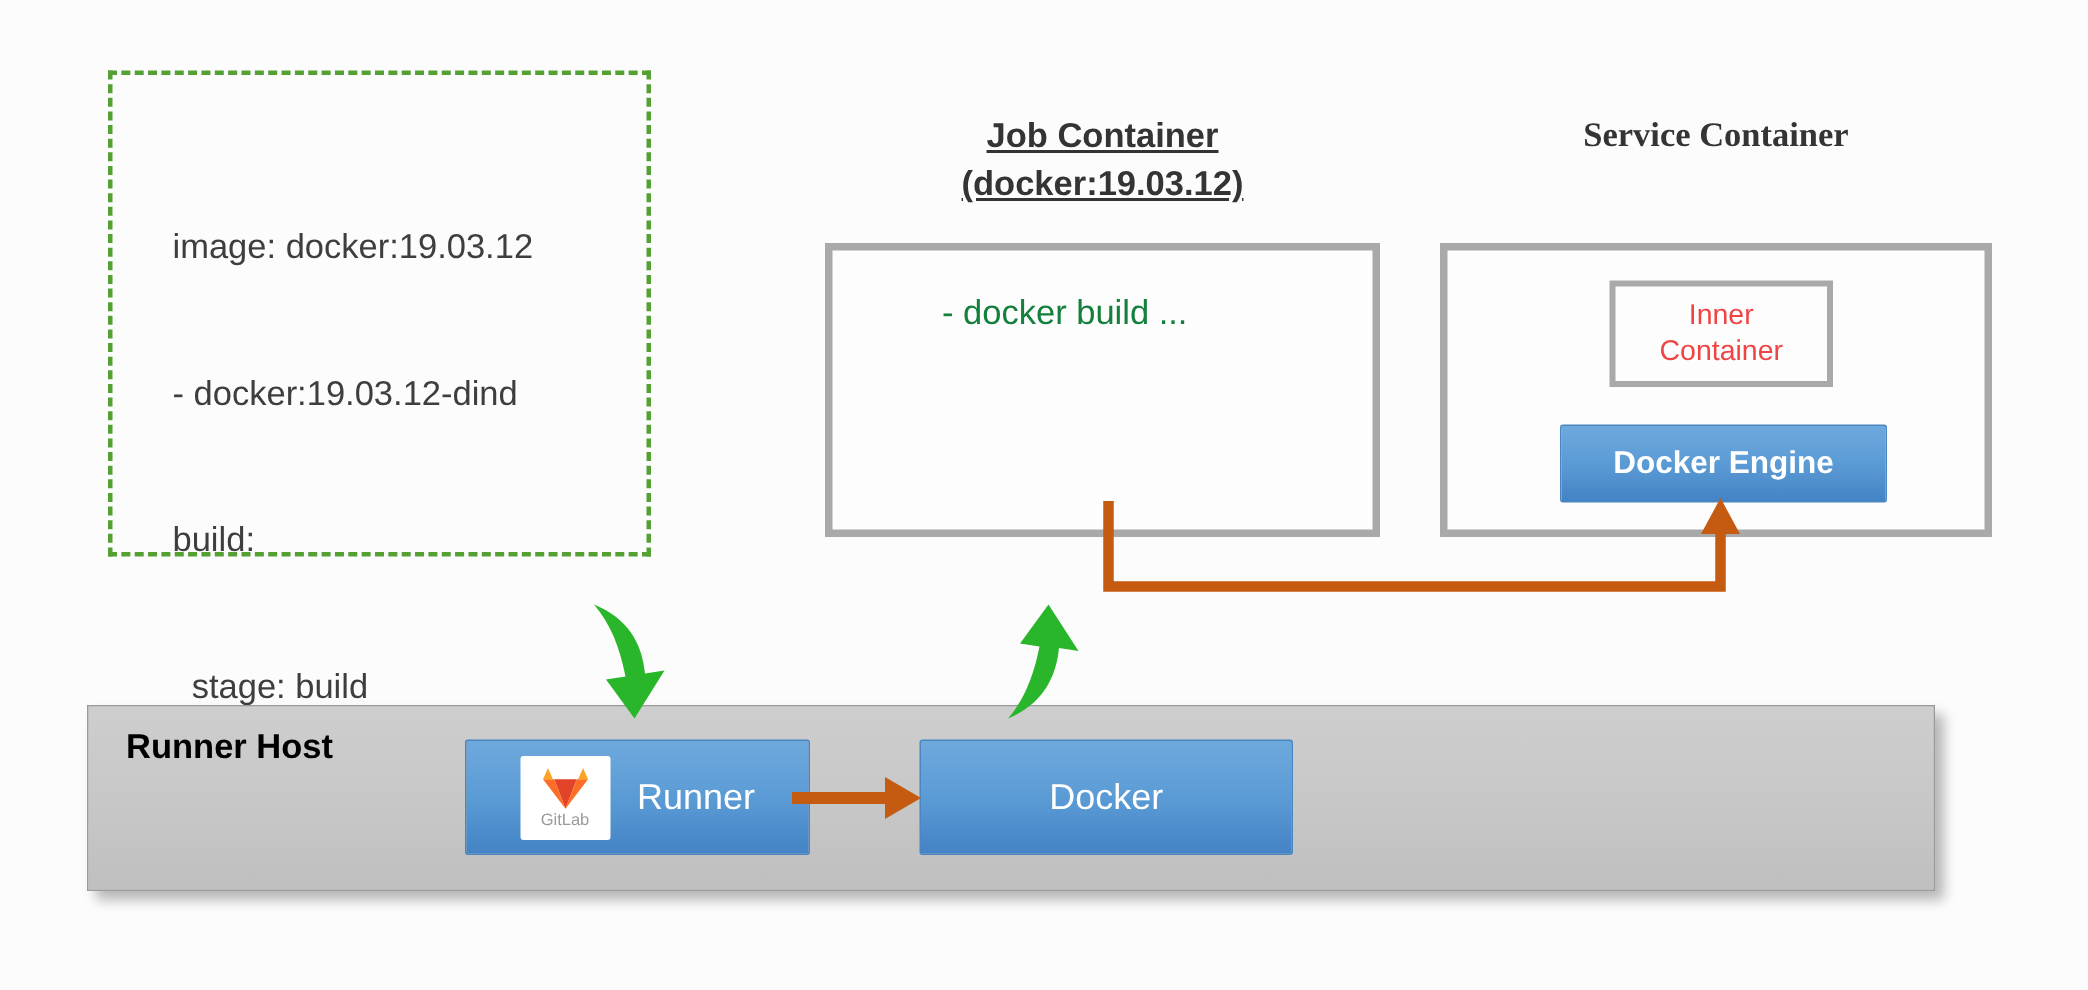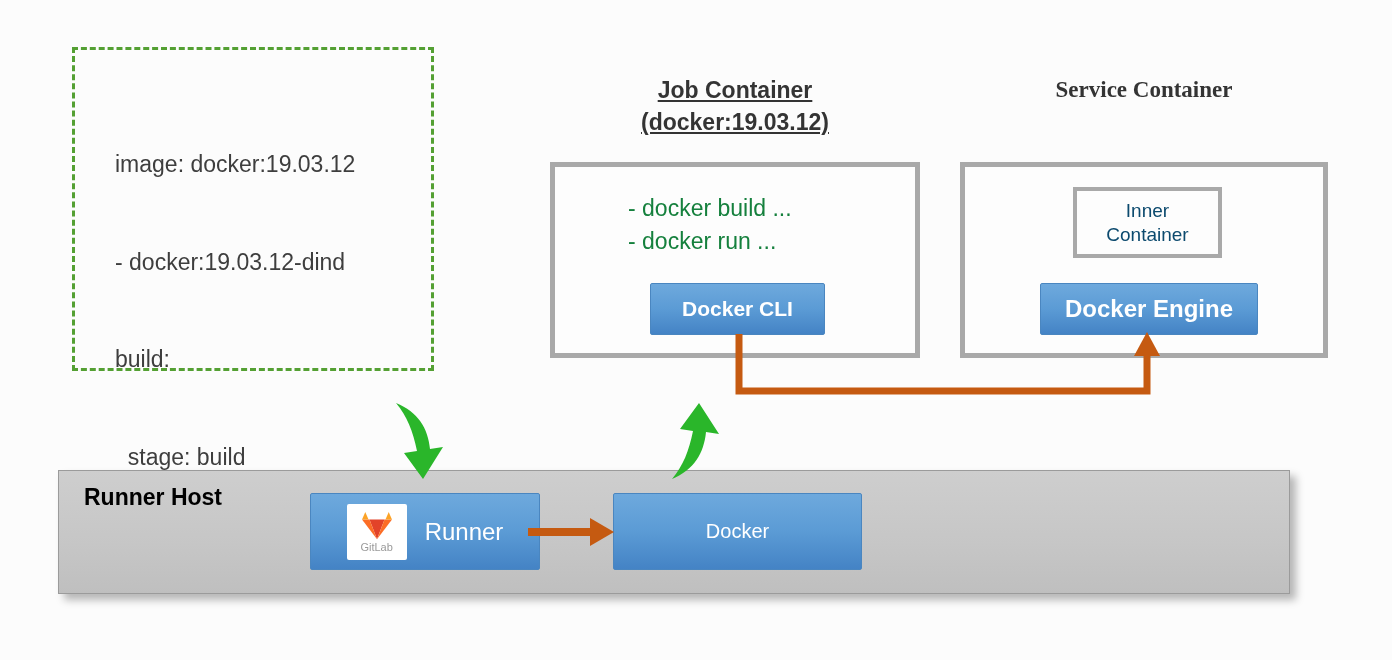--- a/index.html
+++ b/index.html
@@ -42,41 +42,41 @@
     background:#fdfdfd;
     box-sizing:border-box;
   }
   .job-box{left:550px;top:162px;width:370px;height:196px;}
   .service-box{left:960px;top:162px;width:368px;height:196px;}
   .inner-box{
     position:absolute;left:1073px;top:187px;width:149px;height:71px;
     border:4px solid #a9a9a9;background:#fdfdfd;box-sizing:border-box;
     display:flex;align-items:center;justify-content:center;
     text-align:center;
-    font-size:19px;line-height:24px;color:#0c4a6e;
+    font-size:19px;line-height:24px;color:#ef4444;
     white-space:pre-line;
   }
   .job-commands{
     position:absolute;left:628px;top:192px;
     font-size:23px;line-height:33px;color:#15803d;
   }
   
   .blue-btn{
     position:absolute;
     background:linear-gradient(180deg,#6ea9dd 0%,#5b9bd5 50%,#4483c5 100%);
     border:1px solid #4a86c0;
     border-radius:2px;
     box-sizing:border-box;
     display:flex;align-items:center;justify-content:center;
     color:#ffffff;
   }
   .btn-docker-cli{left:650px;top:283px;width:175px;height:52px;font-size:21px;font-weight:600;}
-  .btn-docker-engine{left:1040px;top:283px;width:218px;height:52px;font-size:24px;font-weight:600;}
+  .btn-docker-engine{left:1040px;top:283px;width:218px;height:52px;font-size:21px;font-weight:600;}
   .btn-runner{left:310px;top:493px;width:230px;height:77px;font-size:24px;gap:18px;}
-  .btn-docker{left:613px;top:493px;width:249px;height:77px;font-size:20px;}
+  .btn-docker{left:613px;top:493px;width:249px;height:77px;font-size:24px;}
   
   .runner-host{
     position:absolute;left:58px;top:470px;width:1232px;height:124px;
     background:linear-gradient(180deg,#cecece 0%,#c6c6c6 60%,#bfbfbf 100%);
     border:1px solid #9b9b9b;
     box-shadow:6px 6px 8px rgba(0,0,0,0.28);
     box-sizing:border-box;
   }
   .runner-host-label{
     position:absolute;left:84px;top:484px;
@@ -120,24 +120,20 @@
     <div>(docker:19.03.12)</div>
   </div>
 
   <div class="ctitle service">
     <div>Service Container</div>
   </div>
 
   <div class="gray-box job-box"></div>
   <div class="job-commands">
     <div>- docker build ...</div>
-    <div>- docker run ...</div>
-  </div>
-  <div class="blue-btn btn-docker-cli">
-    <span>Docker CLI</span>
   </div>
 
   <div class="gray-box service-box"></div>
   <div class="inner-box">Inner
 Container</div>
   <div class="blue-btn btn-docker-engine">
     <span>Docker Engine</span>
   </div>
 
   <div class="runner-host"></div>

